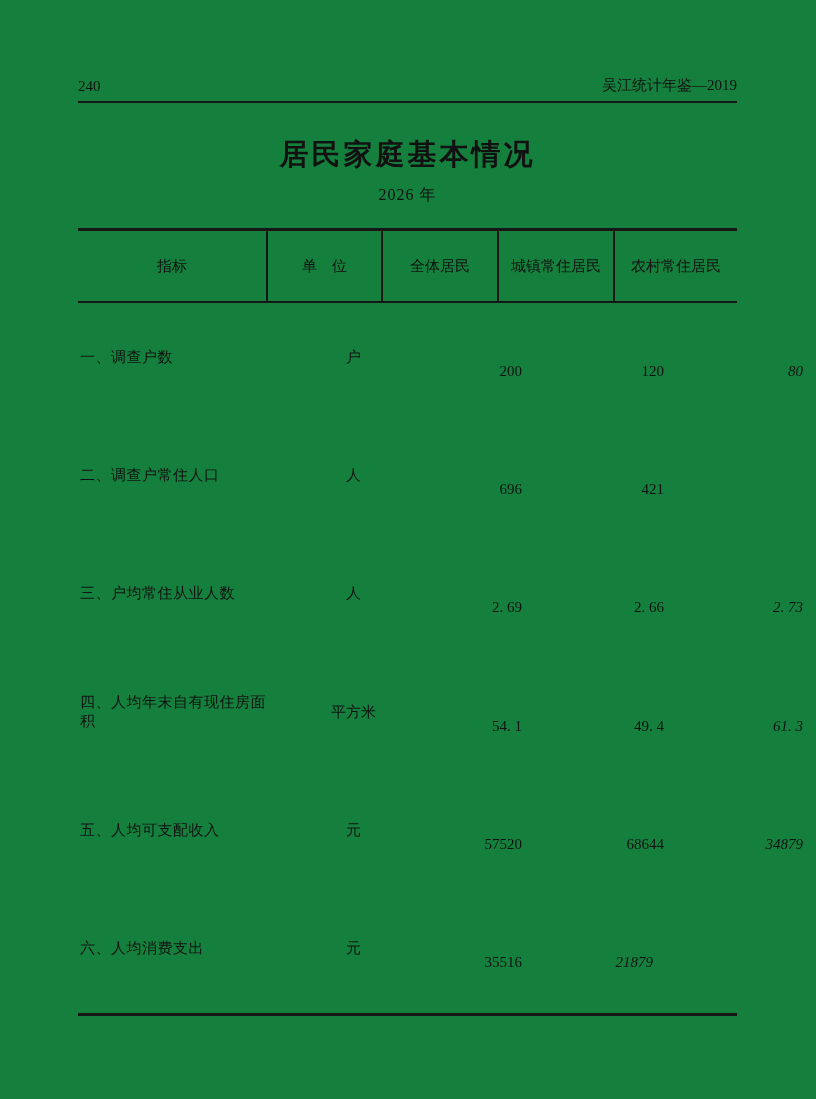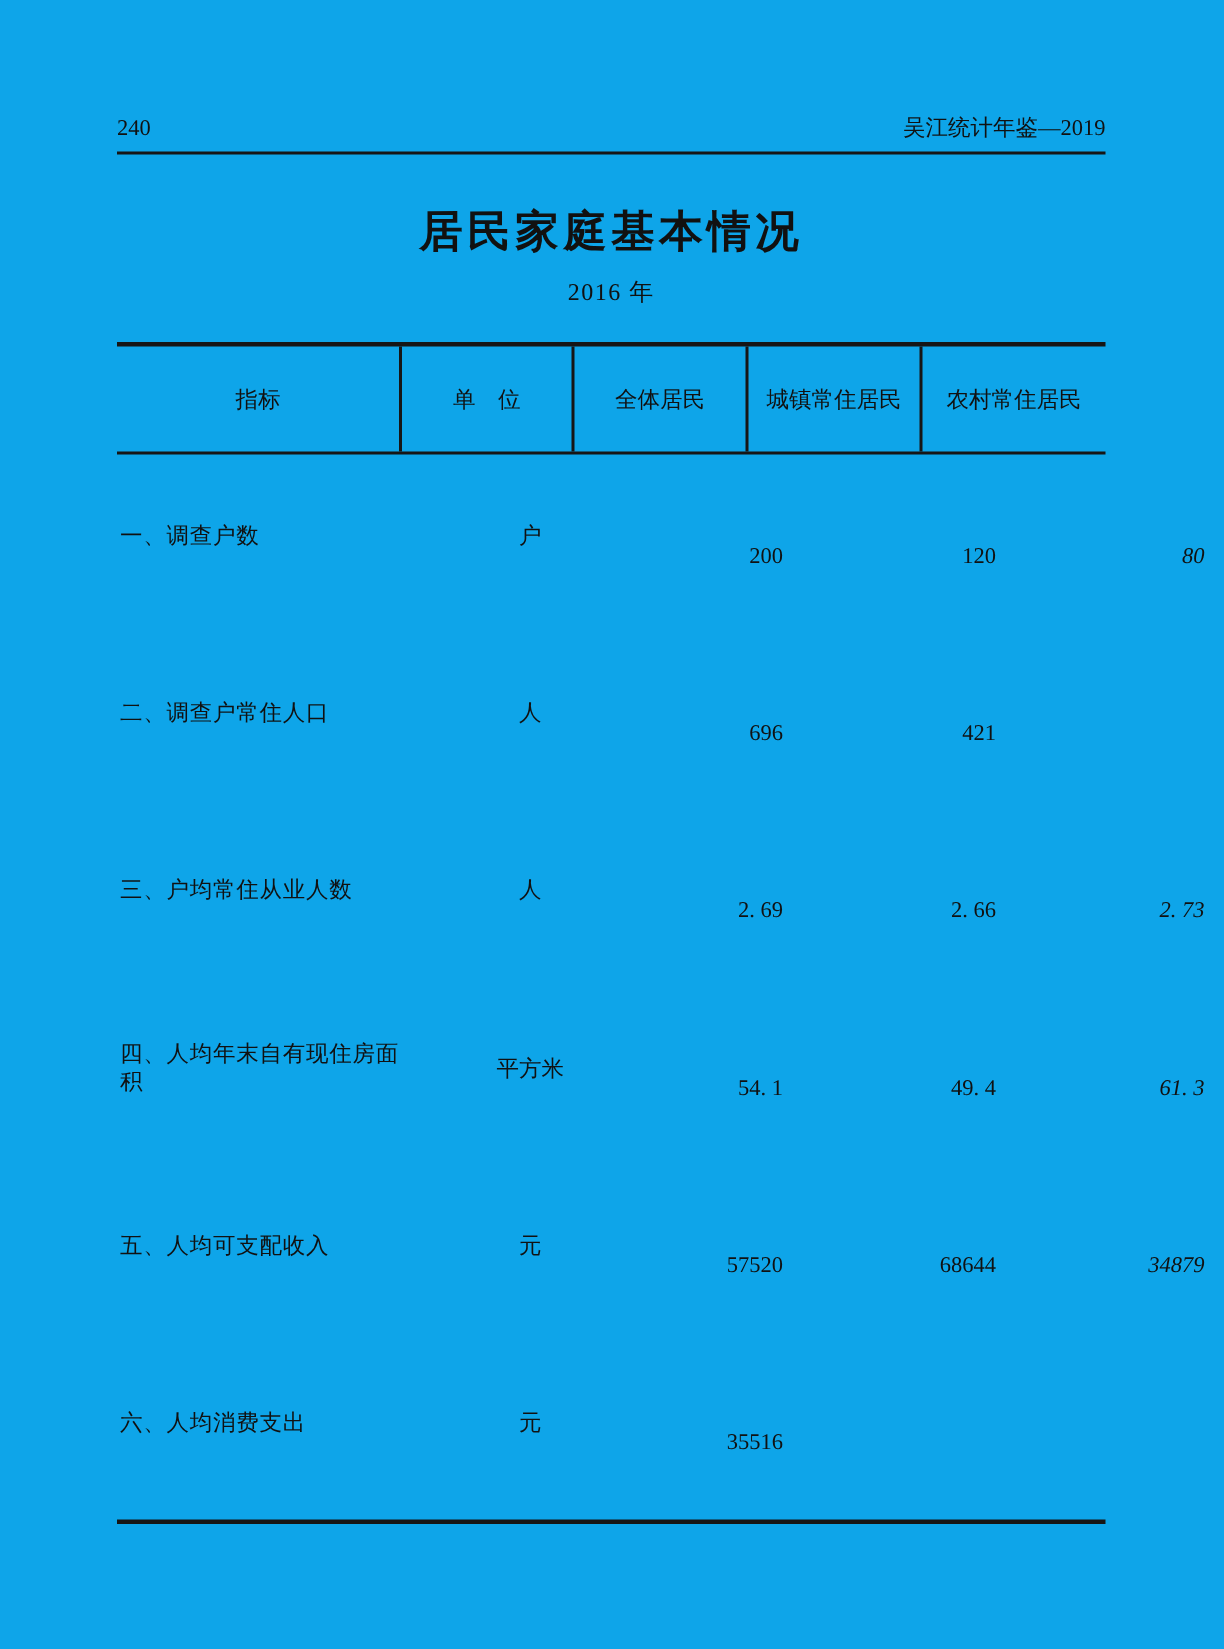--- a/index.html
+++ b/index.html
@@ -1,20 +1,20 @@
 <!DOCTYPE html>
 <html><head>
 <meta charset="utf-8">
 <style>
   html, body { margin: 0; padding: 0; background: #ffffff; }
   .page {
     position: relative;
     width: 816px;
     height: 1099px;
-    background: #0ea5e9;
+    background: #15803d;
     font-family: "Liberation Serif", "DejaVu Serif", serif;
     color: #111111;
     overflow: hidden;
   }
 
   
   .running-head {
     position: absolute;
     left: 78px;
     top: 76px;
@@ -98,21 +98,21 @@
 <body>
 
 <div class="page">
 
   <div class="running-head">
     <span>240</span>
     <span>吴江统计年鉴—2019</span>
   </div>
 
   <div class="doc-title">居民家庭基本情况</div>
-  <div class="doc-subtitle">2016 年</div>
+  <div class="doc-subtitle">2026 年</div>
 
   <div class="stat-table">
 
     <div class="thead-row">
       <div class="th sep">指标</div>
       <div class="th sep">单　位</div>
       <div class="th sep">全体居民</div>
       <div class="th sep">城镇常住居民</div>
       <div class="th">农村常住居民</div>
     </div>
@@ -153,16 +153,17 @@
       <div class="td unit">元</div>
       <div class="td num c3">57520</div>
       <div class="td num c4">68644</div>
       <div class="td num c5">34879</div>
     </div>
 
     <div class="tbody-row">
       <div class="td indicator">六、人均消费支出</div>
       <div class="td unit">元</div>
       <div class="td num c3">35516</div>
+      <div class="td num c5">21879</div>
     </div>
 
   </div>
 </div>
 
 </body></html>

